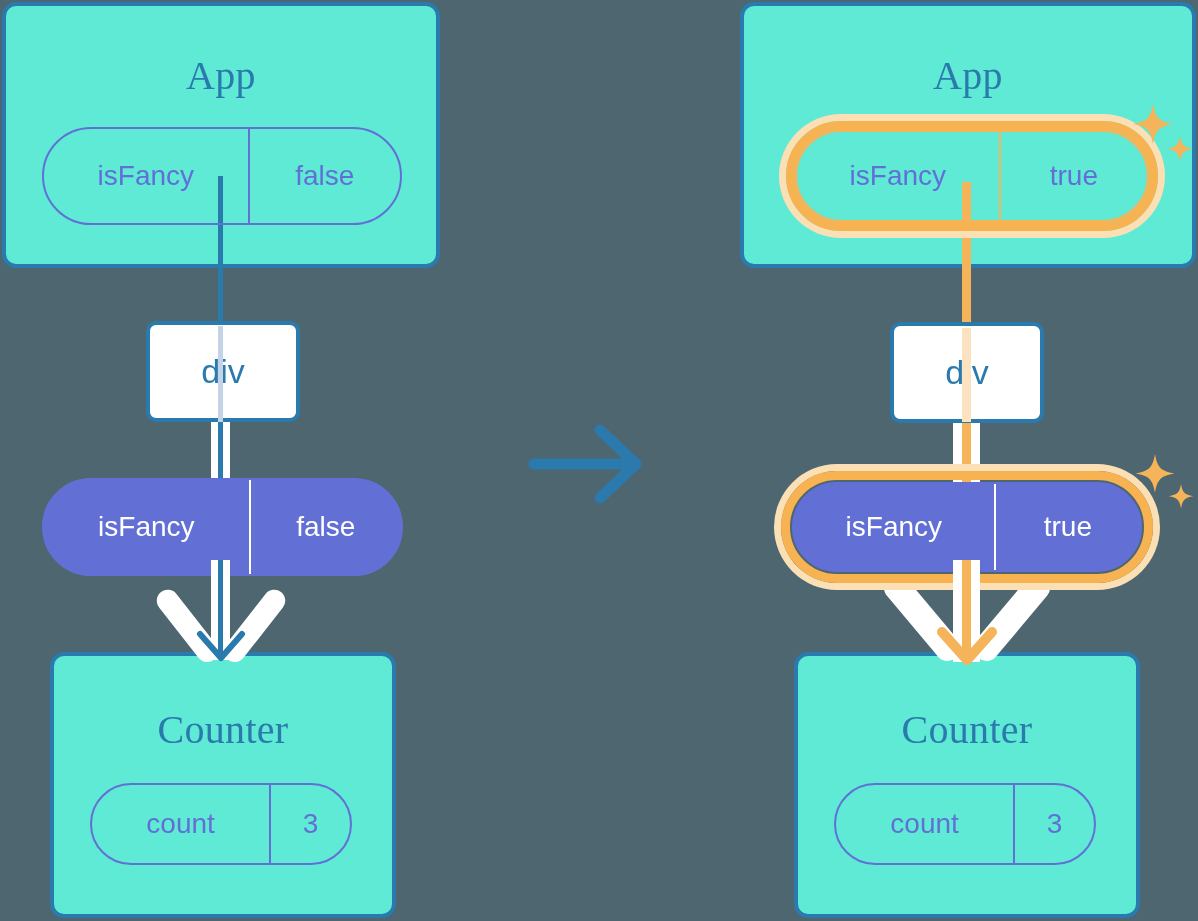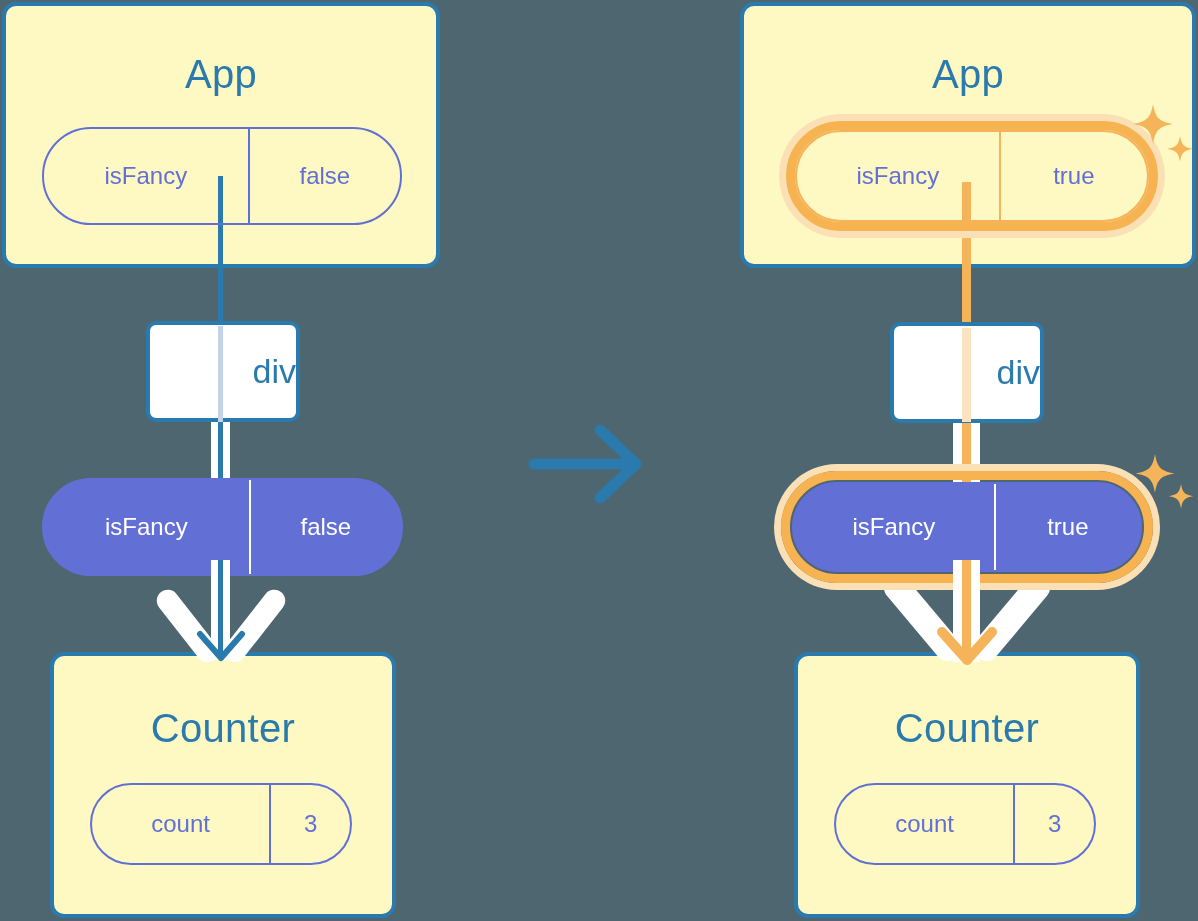--- a/index.html
+++ b/index.html
@@ -7,42 +7,43 @@
     width:1198px;height:921px;
     background:#4d6670;
     font-family:"Liberation Sans", sans-serif;
     overflow:hidden;
   }
   #stage{position:relative;width:1198px;height:921px;}
 
   
   .card{
     position:absolute;
-    background:#fef9c3;
+    background:#5eead4;
     border:4px solid #2b7aad;
     border-radius:14px;
     box-sizing:border-box;
     z-index:5;
+    font-family:Liberation Serif, serif;
   }
   .card-title{
     position:absolute;
     left:0;right:0;
     text-align:center;
     color:#2b7aad;
     font-size:40px;
     letter-spacing:.3px;
     white-space:nowrap;
   }
   .tag-box{
     position:absolute;
     background:#ffffff;
     border:4px solid #2b7aad;
     border-radius:10px;
     box-sizing:border-box;
-    display:flex;align-items:center;justify-content:flex-end;
+    display:flex;align-items:center;justify-content:center;
     color:#2b7aad;
     font-size:34px;
     z-index:8;
   }
 
   
   .pill{
     position:absolute;
     box-sizing:border-box;
     display:flex;
@@ -60,21 +61,21 @@
 
   .pill-filled{
     background:#6270d6;
     border:2px solid #6270d6;
   }
   .pill-filled .pill-key,.pill-filled .pill-val{color:#ffffff;}
   .pill-filled .pill-val{border-left:2px solid #ffffff;}
 
   .pill-key,.pill-val{
     display:flex;align-items:center;justify-content:center;
-    font-size:24px;
+    font-size:28px;
     white-space:nowrap;
     box-sizing:border-box;
   }
   .bold-val{font-weight:normal;}
 
   
   .hl-ring{
     position:absolute;
     border-radius:999px;
     box-sizing:border-box;

